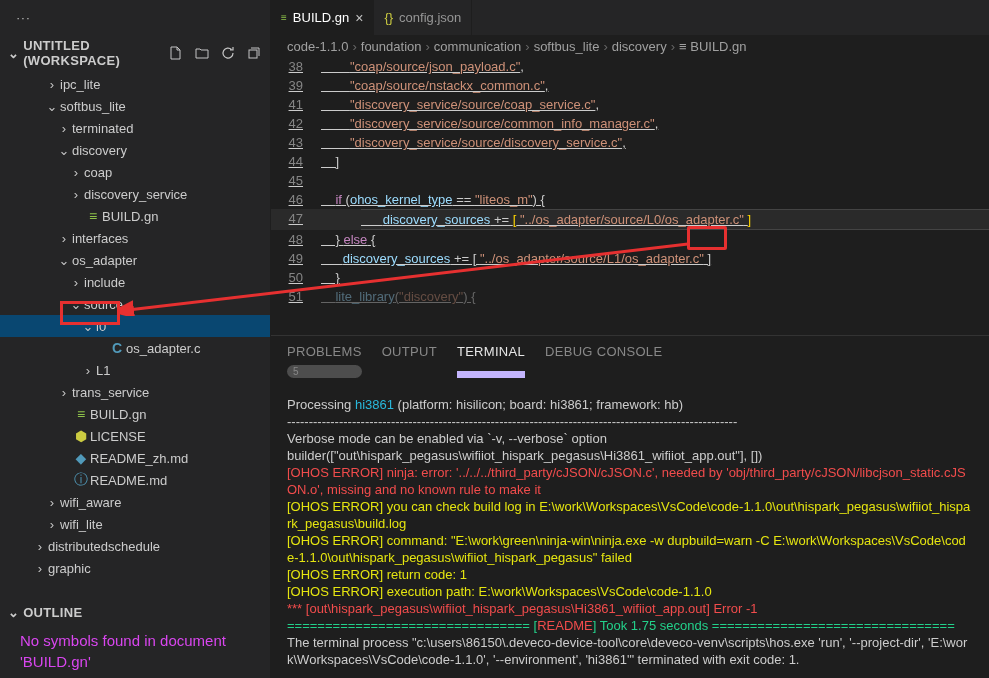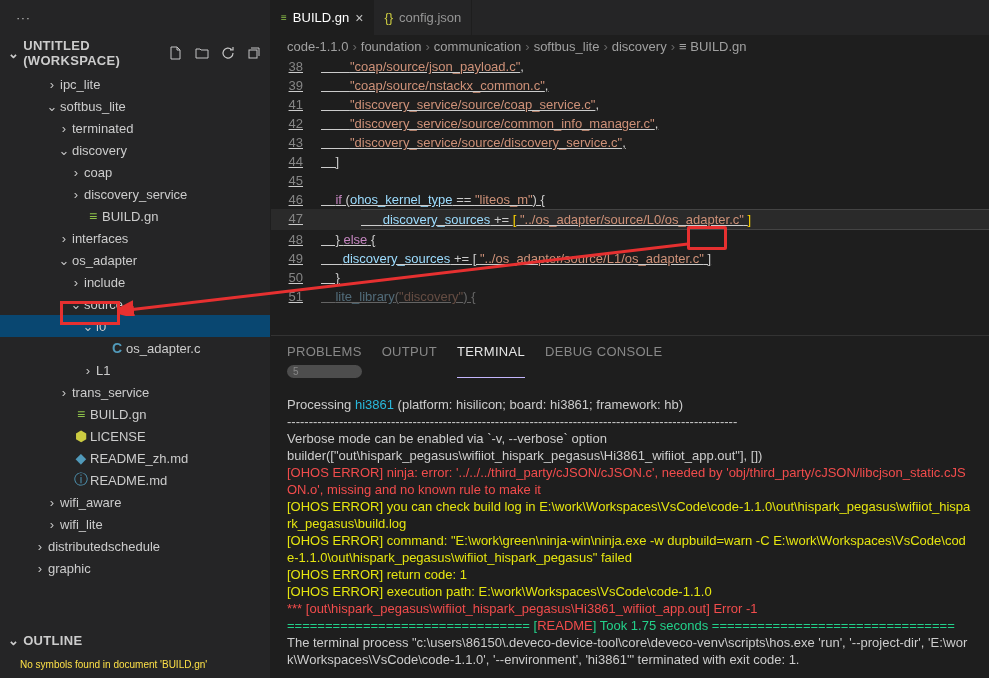--- a/index.html
+++ b/index.html
@@ -18,41 +18,41 @@
 .tree-row.selected { background: #094771; }
 .tree-row .indent { display: inline-block; }
 .tree-row .caret { width: 16px; display: inline-flex; justify-content: center; color: #c5c5c5; }
 .tree-row .ficon { width: 18px; display: inline-flex; justify-content: center; font-size: 14px; }
 .tree-row .label { }
 .gn-icon { color: #8dc149; font-weight: bold; font-size: 10px; }
 .c-icon { color: #519aba; font-weight: bold; }
 .md-icon { color: #519aba; }
 .outline-hdr { padding: 4px 8px; font-size: 11px; font-weight: bold; letter-spacing: 0.3px; display: flex; align-items: center; }
 .outline-hdr .caret { margin-right: 4px; }
-.outline-body { padding: 6px 20px; color: #fde047; font-size: 10px; line-height: 1.4; }
+.outline-body { padding: 6px 20px; color: #d946ef; font-size: 15px; line-height: 1.4; }
 .main { flex: 1; display: flex; flex-direction: column; background: #1e1e1e; min-width: 0; }
 .tabbar { display: flex; background: #252526; height: 35px; }
 .tab { display: flex; align-items: center; padding: 0 10px; gap: 6px; color: #969696; font-size: 13px; border-right: 1px solid #1e1e1e; cursor: pointer; }
 .tab.active { background: #1e1e1e; color: #fff; }
 .tab .close { color: #c5c5c5; font-size: 14px; }
 .crumbs { display: flex; align-items: center; gap: 4px; padding: 4px 16px; height: 22px; color: #a0a0a0; font-size: 12px; }
 .crumbs .sep { color: #666; }
 .editor { flex: 1; overflow: auto; font-family: Consolas, monospace; font-size: 14px; line-height: 19px; position: relative; }
 .line { display: flex; text-decoration: underline; }
 .line .num { width: 50px; text-align: right; color: #858585; padding-right: 18px; user-select: none; }
 .line .code { white-space: pre; flex: 1; }
 .line.hl { background: #2a2a2a; gap: 40px; }
 .line.hl .code { border: 1px solid #444; border-left: none; border-right: none; }
 .str { color: #ce9178; }
 .kw { color: #c586c0; }
 .var { color: #9cdcfe; }
 .brk { color: #ffd700; }
 .panel-tabs { display: flex; gap: 20px; padding: 8px 16px; background: #1e1e1e; border-top: 1px solid #333; font-size: 11px; }
 .ptab { color: #888; cursor: pointer; letter-spacing: 0.3px; display: flex; gap: 6px; flex-direction: column; }
-.ptab.active { color: #e7e7e7; border-bottom: 1px solid #c4b5fd; padding-bottom: 4px; }
+.ptab.active { color: #e7e7e7; border-bottom: 7px solid #c4b5fd; padding-bottom: 4px; }
 .ptab .badge { background: #4d4d4d; border-radius: 8px; padding: 1px 6px; font-size: 10px; }
 .terminal { flex: 0 0 auto; padding: 10px 16px; font-family: Consolas, monospace; font-size: 13px; line-height: 17px; overflow: auto; white-space: pre-wrap; word-break: break-all; }
 .t-w { color: #cccccc; }
 .t-cy { color: #29b8db; }
 .t-r { color: #f14c4c; }
 .t-y { color: #e5e510; }
 .t-g { color: #23d18b; }
 .annot-box1 { position: absolute; border: 3px solid #e63030; left: 60px; top: 301px; width: 60px; height: 24px; pointer-events: none; z-index: 5; }
 .annot-box2 { position: absolute; border: 3px solid #e63030; left: 687px; top: 226px; width: 40px; height: 24px; pointer-events: none; z-index: 5; border-radius: 2px; }
 .annot-arrow { position: absolute; left: 120px; top: 236px; width: 575px; height: 80px; pointer-events: none; z-index: 5; }

